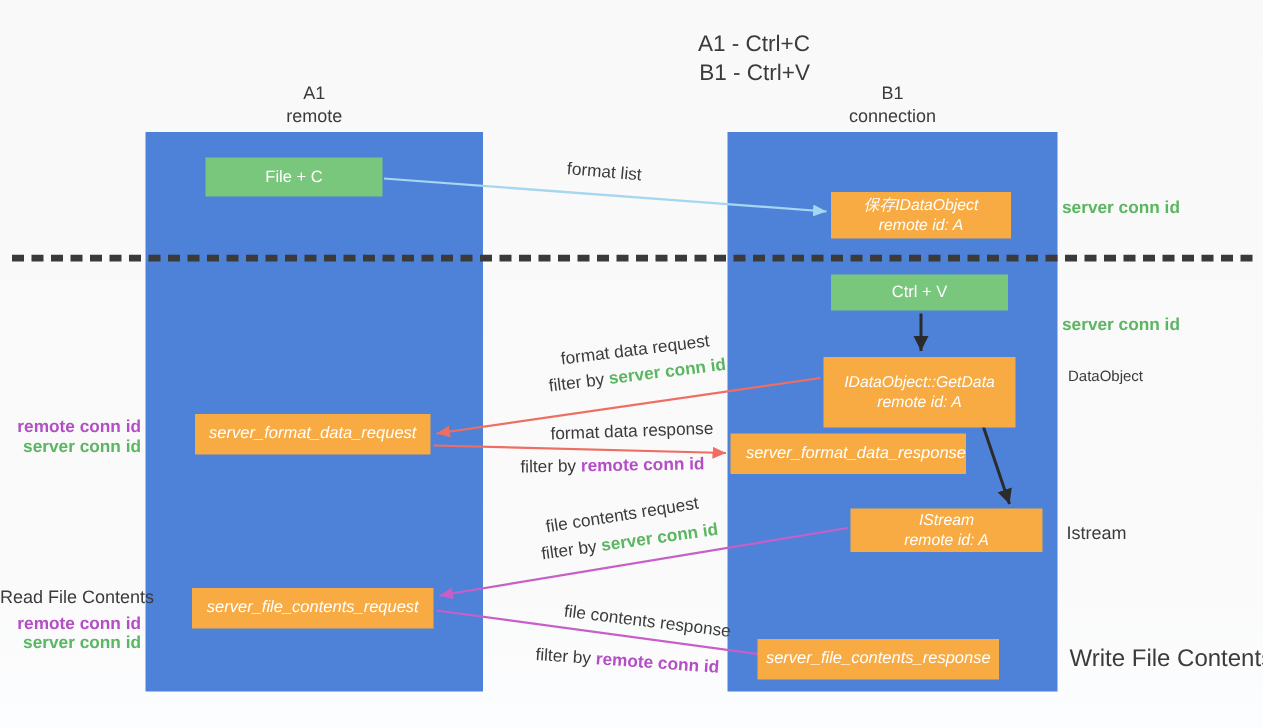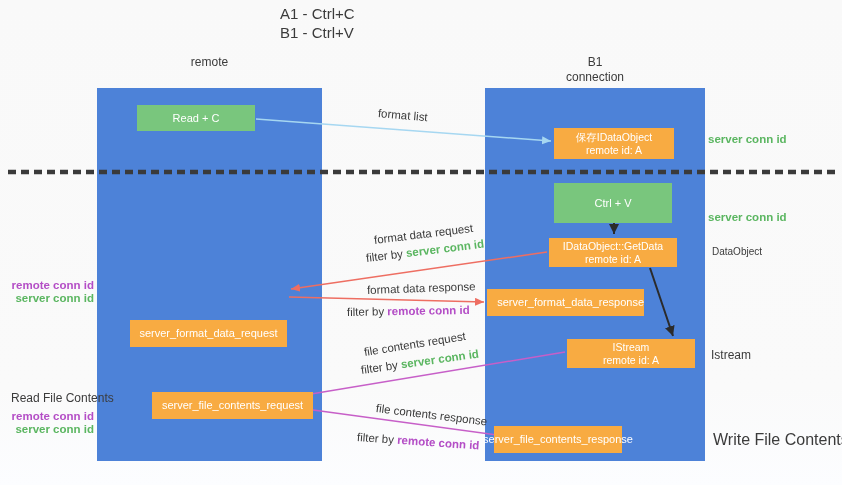--- a/index.html
+++ b/index.html
@@ -10,22 +10,22 @@
   }
   .canvas {
     position: relative;
     width: 842px;
     height: 485px;
     overflow: hidden;
     background: linear-gradient(180deg, #f9f9f9 0%, #fafafa 80%, #fcfdff 100%);
   }
   .title {
     position: absolute;
-    left: 280px; top: 4px; width: 260px;
-    text-align: left;
+    left: 280px; top: 20px; width: 260px;
+    text-align: right;
     font-size: 15px;
     line-height: 19px;
     color: var(--text-dark);
   }
   .lane-header {
     position: absolute;
     text-align: center;
     font-size: 12px;
     line-height: 15px;
     color: var(--text-dark);
@@ -51,21 +51,21 @@
     flex-direction: column;
     align-items: center;
     justify-content: center;
     color: #fff;
     font-size: 11px;
     line-height: 13px;
     text-align: center;
     white-space: nowrap;
   }
   .box.green  { background: var(--box-green); }
-  .box.orange { background: var(--box-orange); }
+  .box.orange { background: var(--box-orange); font-style: italic; }
 
   .alabel {
     position: absolute;
     font-size: 11.5px;
     color: var(--text-dark);
     white-space: nowrap;
     transform-origin: 0 50%;
   }
   .side-note {
     position: absolute;
@@ -88,20 +88,21 @@
 <body>
 
 <div class="canvas">
 
   <div class="title">
     <div>A1 - Ctrl+C</div>
     <div>B1 - Ctrl+V</div>
   </div>
 
   <div class="lane-header a1">
+    <div>A1</div>
     <div>remote</div>
   </div>
   <div class="lane-header b1">
     <div>B1</div>
     <div>connection</div>
   </div>
 
   <div class="lane a1"></div>
   <div class="lane b1"></div>
 
@@ -132,55 +133,55 @@
     <line x1="289" y1="297" x2="484" y2="302" stroke-width="1.5" style="stroke: var(--arrow-red)" marker-end="url(#mh-red)"></line>
 
     <line x1="650" y1="268" x2="673" y2="336" stroke-width="2" style="stroke: var(--arrow-black)" marker-end="url(#mh-black)"></line>
 
     <line x1="565" y1="352" x2="293" y2="397" stroke-width="1.5" style="stroke: var(--arrow-purple)" marker-end="url(#mh-purple)"></line>
 
     <line x1="291" y1="407" x2="520" y2="438" stroke-width="1.5" style="stroke: var(--arrow-purple)" marker-end="url(#mh-purple)"></line>
   </svg>
 
   <div class="box green" style="left:137px; top:105px; width:118px; height:26px;">
-    <div>Read + C</div>
+    <div>File + C</div>
   </div>
 
   <div class="box orange" style="left:554px; top:128px; width:120px; height:31px; font-size:10.5px;">
     <div>保存IDataObject</div>
     <div>remote id: A</div>
   </div>
 
-  <div class="box green" style="left:554px; top:183px; width:118px; height:40px;">
+  <div class="box green" style="left:554px; top:183px; width:118px; height:24px;">
     <div>Ctrl + V</div>
   </div>
 
-  <div class="box orange" style="left:549px; top:238px; width:128px; height:29px; font-size:10.5px;">
+  <div class="box orange" style="left:549px; top:238px; width:128px; height:47px; font-size:10.5px;">
     <div>IDataObject::GetData</div>
     <div>remote id: A</div>
   </div>
 
-  <div class="box orange" style="left:130px; top:276px; width:157px; height:27px;margin-top:44px;">
+  <div class="box orange" style="left:130px; top:276px; width:157px; height:27px;">
     <div>server_format_data_request</div>
   </div>
 
   <div class="box orange" style="left:487px; top:289px; width:157px; height:27px;align-items:flex-end;">
     <div>server_format_data_response</div>
   </div>
 
   <div class="box orange" style="left:567px; top:339px; width:128px; height:29px; font-size:10.5px;">
     <div>IStream</div>
     <div>remote id: A</div>
   </div>
 
-  <div class="box orange" style="left:128px; top:392px; width:161px; height:27px;margin-left:24px;">
+  <div class="box orange" style="left:128px; top:392px; width:161px; height:27px;">
     <div>server_file_contents_request</div>
   </div>
 
-  <div class="box orange" style="left:494px; top:426px; width:128px; height:27px;">
+  <div class="box orange" style="left:505px; top:426px; width:161px; height:27px;">
     <div>server_file_contents_response</div>
   </div>
 
   <div class="alabel" style="left:378px; top:107px; transform:rotate(5deg);">format list</div>
 
   <div class="alabel" style="left:374px; top:234px; transform:rotate(-7deg);">format data request</div>
   <div class="alabel" style="left:366px; top:252px; transform:rotate(-7deg);">
     <span>filter by </span><span class="green-t">server conn id</span>
   </div>
 
@@ -202,19 +203,19 @@
   <div class="side-note green-t" style="left:708px; top:133px;">server conn id</div>
   <div class="side-note green-t" style="left:708px; top:211px;">server conn id</div>
   <div class="side-note" style="left:712px; top:246px; font-size:10px;">DataObject</div>
   <div class="side-note" style="left:711px; top:348px; font-size:12px;">Istream</div>
   <div class="side-note" style="left:713px; top:431px; font-size:16px;text-align:right;">Write File Contents</div>
 
   <div class="left-col" style="top:279px;">
     <div class="purple-t">remote conn id</div>
     <div class="green-t">server conn id</div>
   </div>
-  <div class="left-col" style="top:392px; font-size:12px; color:var(--text-dark);padding-left:11px;">Read File Contents</div>
+  <div class="left-col" style="top:392px; font-size:12px; color:var(--text-dark);">Read File Contents</div>
   <div class="left-col" style="top:410px;">
     <div class="purple-t">remote conn id</div>
     <div class="green-t">server conn id</div>
   </div>
 
 </div>
 
 </body></html>

